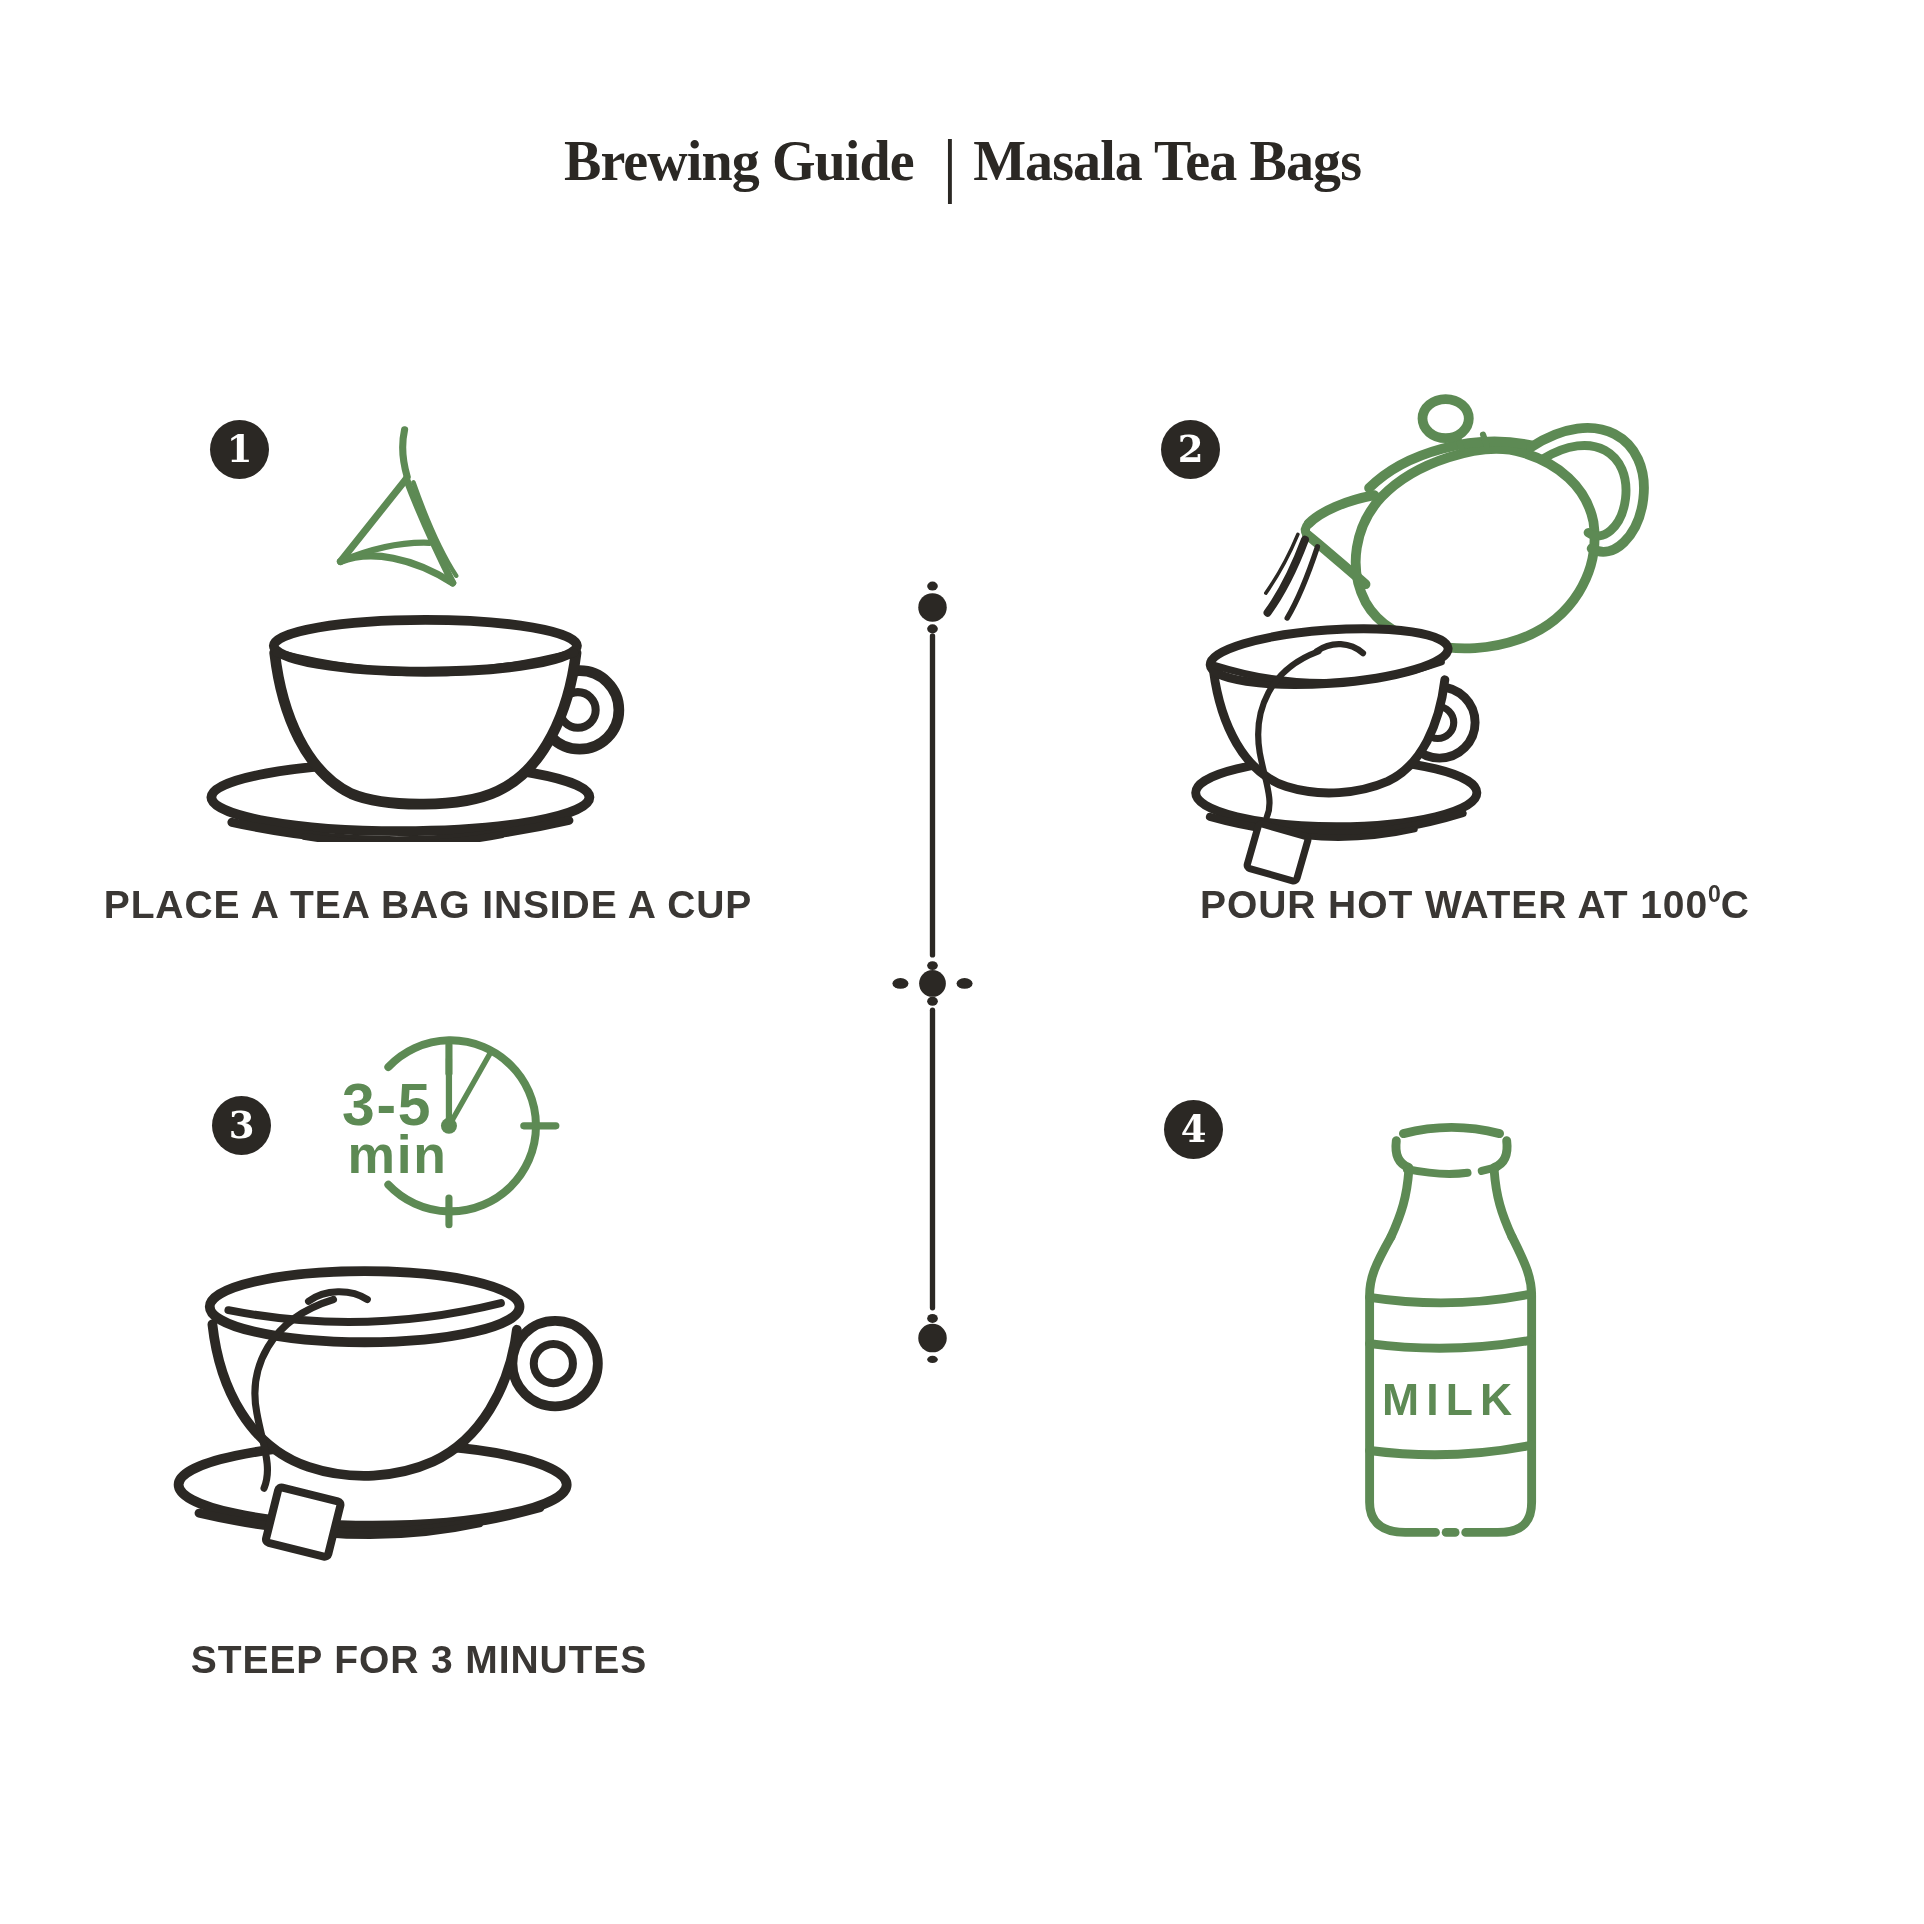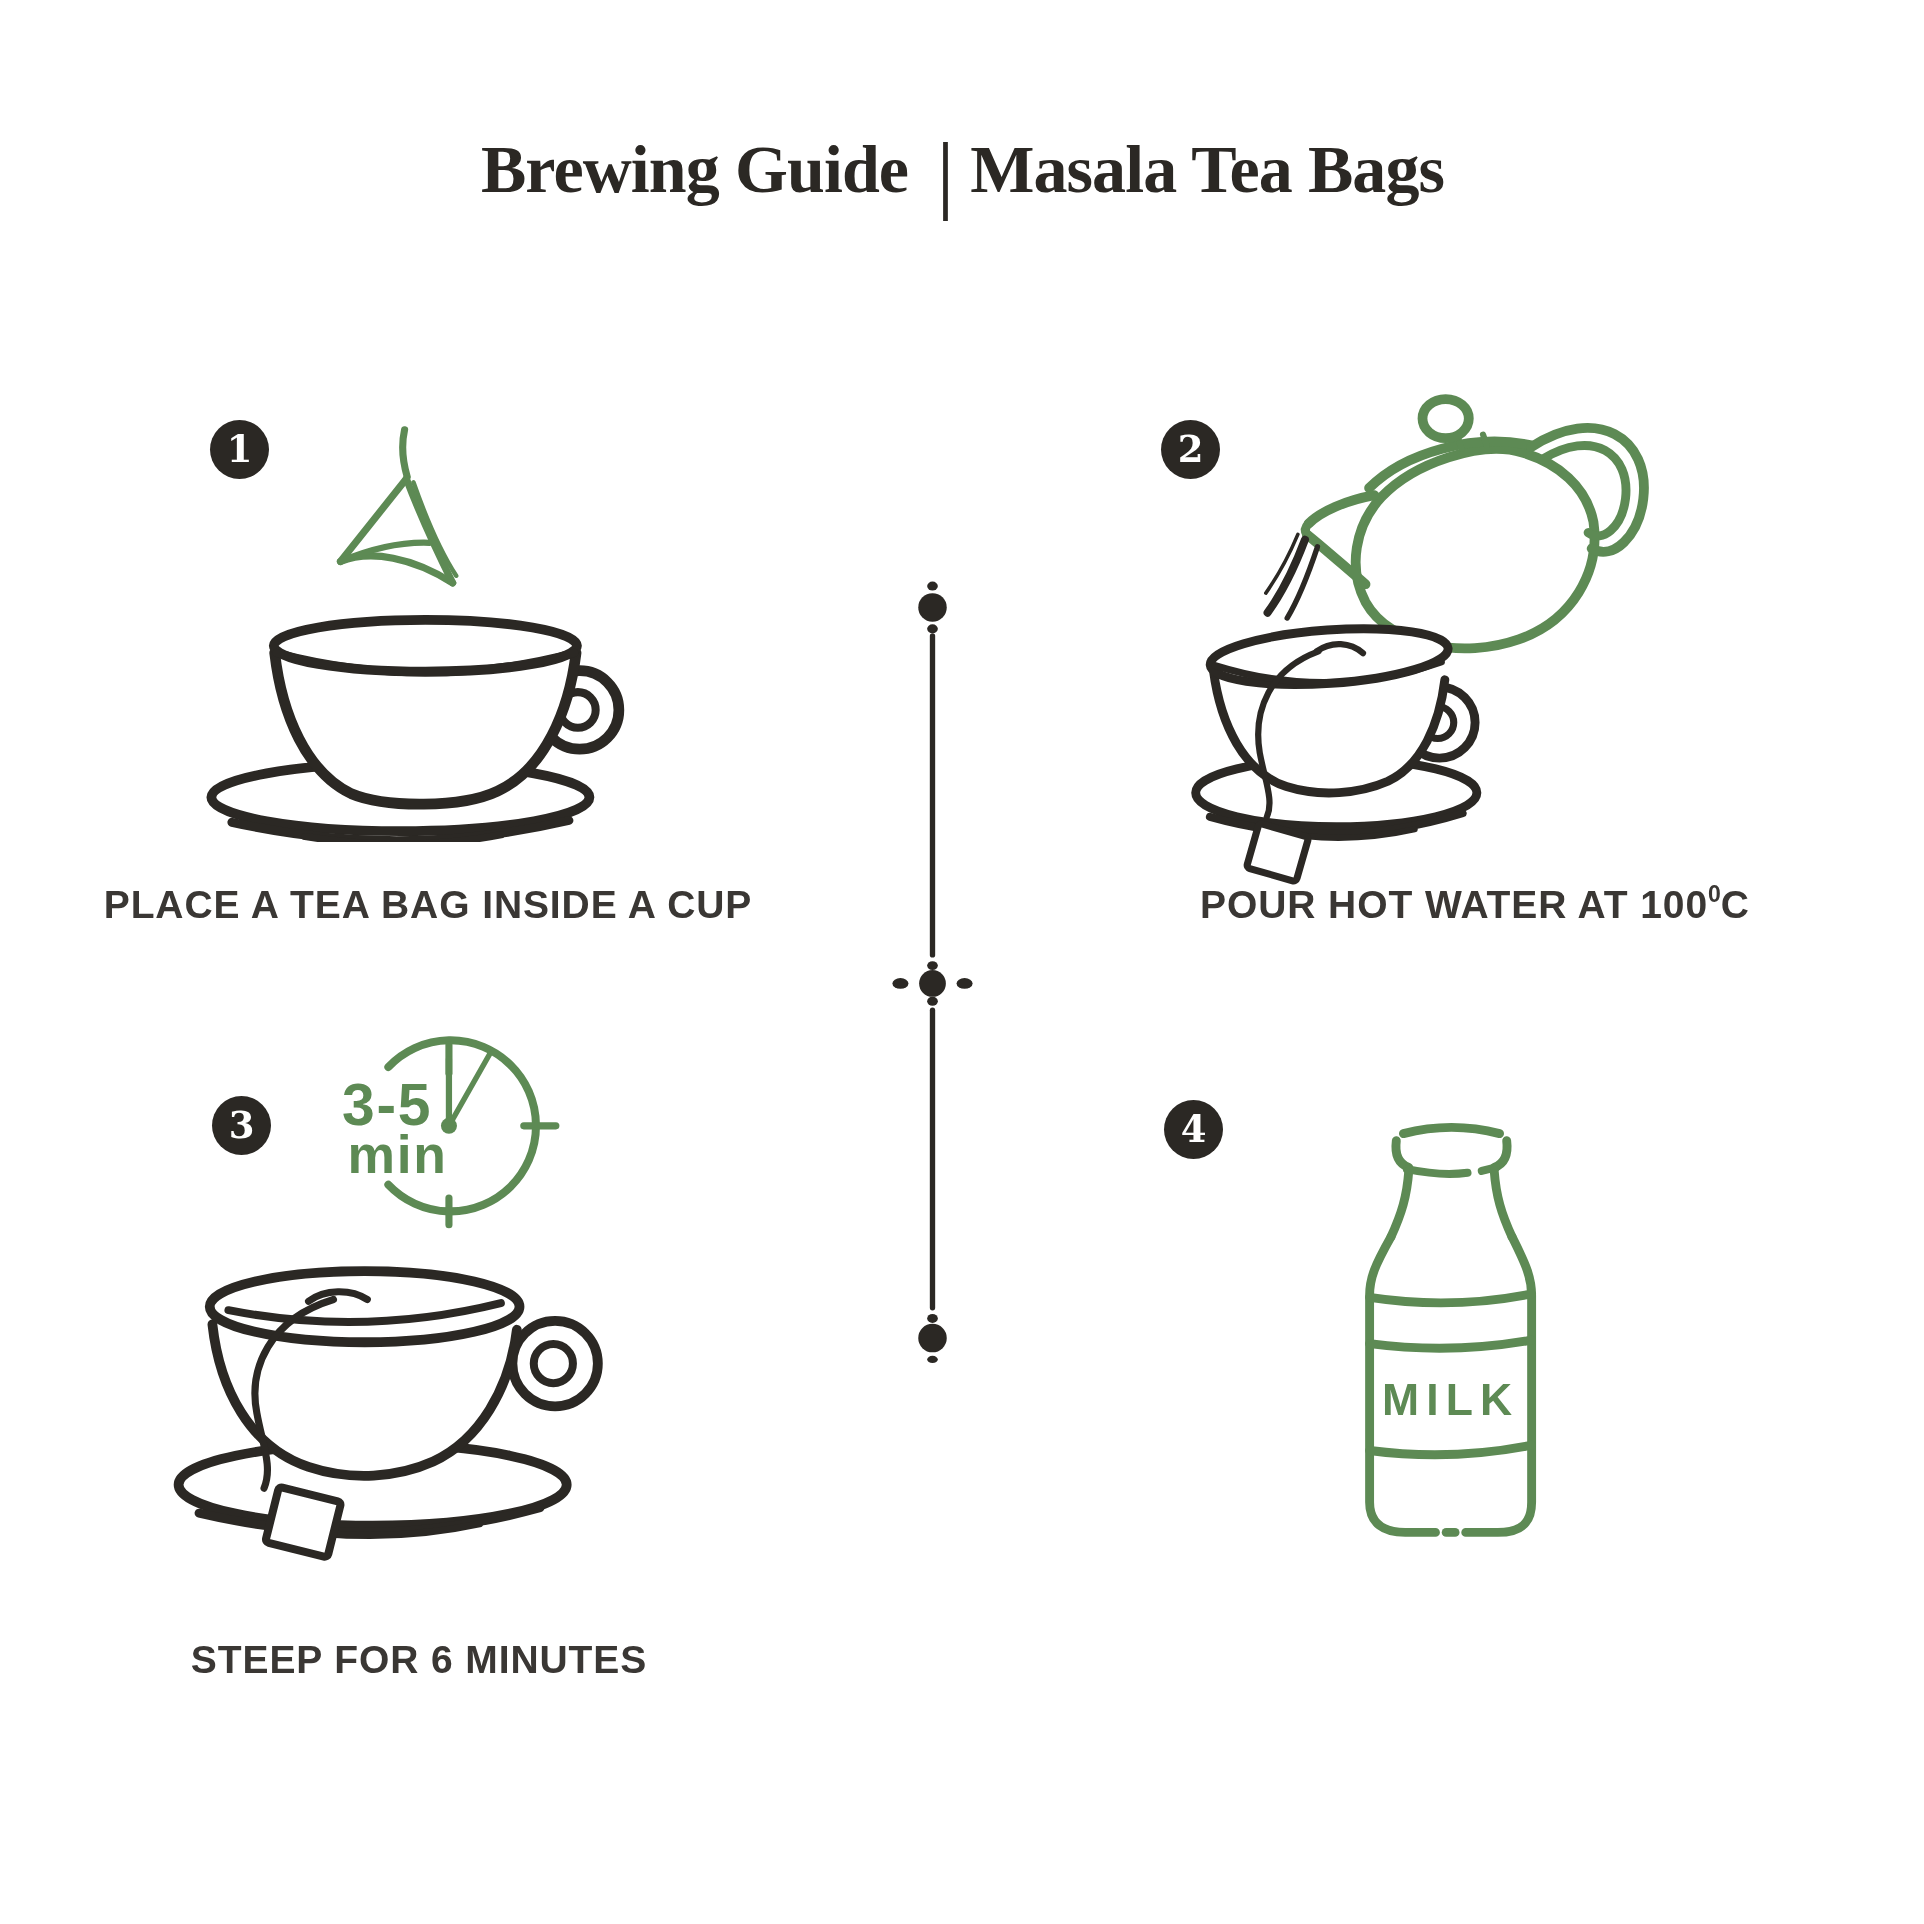--- a/index.html
+++ b/index.html
@@ -10,21 +10,21 @@
     position:relative;overflow:hidden;
   }
   .stage{position:absolute;left:0;top:0;width:1925px;height:1925px;background:#ffffff;}
   .abs{position:absolute;}
   
   .title{
     left:0;top:125px;width:1925px;
     text-align:center;
     font-family:"Liberation Serif",serif;
     font-weight:700;
-    font-size:68px;
+    font-size:56px;
     letter-spacing:-0.9px;
     color:#2b2824;
     line-height:1.3;
     white-space:nowrap;
   }
   .title-sep{
     display:inline-block;
     transform:scaleY(1.28);
     position:relative;top:3.6px;
     margin:0 18px 0 30px;
@@ -162,21 +162,21 @@
       <path d="M60,78 C68,150 102,216 168,238 C216,254 268,250 308,232 C360,208 394,150 402,84" fill="#ffffff" stroke-width="11"></path>
       <ellipse cx="231" cy="58" rx="174" ry="40" fill="#ffffff" stroke-width="11"></ellipse>
       <path d="M78,62 Q231,92 384,54" fill="none" stroke-width="9"></path>
       <path d="M168,52 C186,38 216,38 234,50" fill="none" stroke-width="8"></path>
       <path d="M196,50 C124,72 100,128 110,178 C116,212 128,238 118,262" fill="none" stroke-width="8"></path>
       <rect x="126" y="268" width="72" height="64" rx="4" transform="rotate(14 162 300)" fill="#ffffff" stroke-width="9"></rect>
     </g>
   </svg>
 
   <div class="abs caption" style="left:18px;top:1616px;">
-    <span>STEEP FOR 6 MINUTES</span>
+    <span>STEEP FOR 3 MINUTES</span>
   </div>
 
   <div class="abs badge" style="left:1164px;top:1100px;">
     <span>4</span>
   </div>
 
   <svg class="abs" style="left:1348px;top:1114px;" width="207" height="438" viewBox="0 0 232 492">
     <g fill="none" stroke="#5d8a54" stroke-linecap="round" stroke-linejoin="round">
       <path d="M62,22 Q116,8 170,22" stroke-width="10"></path>
       <path d="M54,30 C52,46 57,56 68,60" stroke-width="10"></path>

